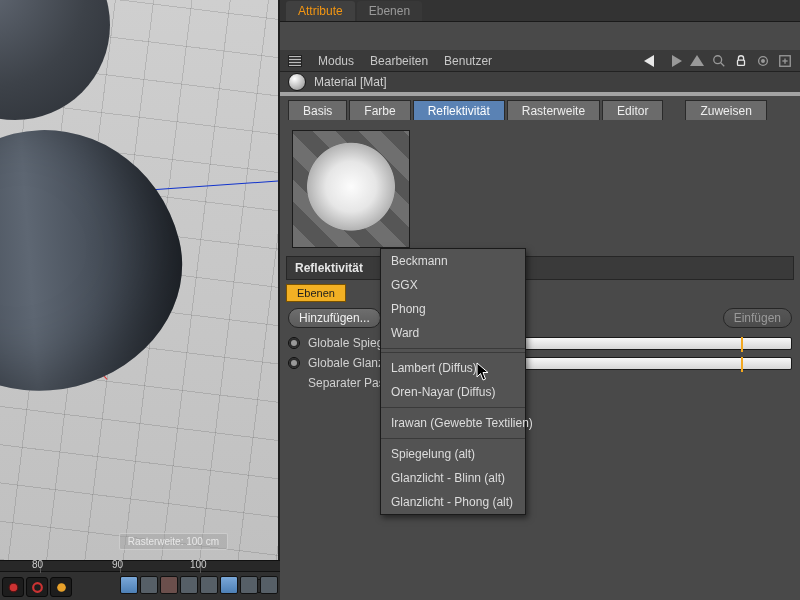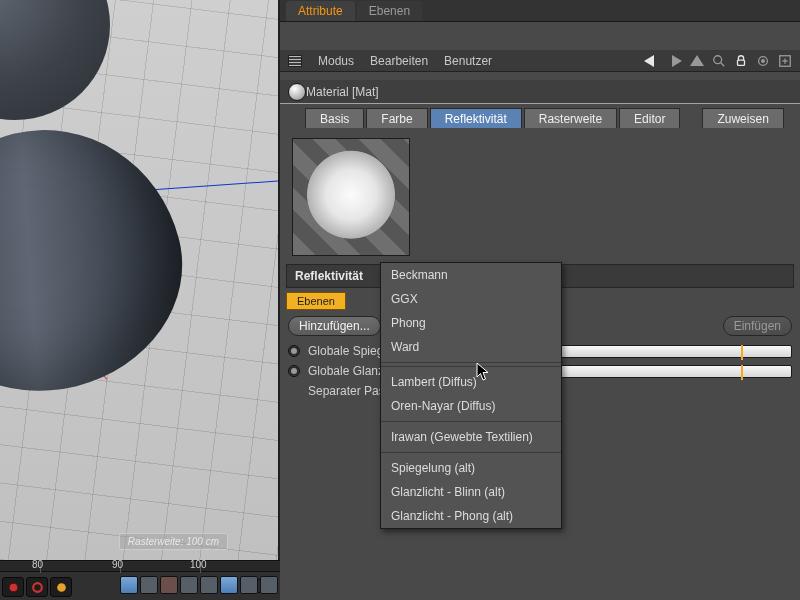--- a/index.html
+++ b/index.html
@@ -4,21 +4,20 @@
 <style>
   * { box-sizing: border-box; margin:0; padding:0; }
   html,body{ width:800px; height:600px; overflow:hidden; font-family: Arial, Helvetica, sans-serif; font-size:12px; color:#d0d0d0; background:#222; user-select:none; }
 
   
   .viewport {
     position:absolute; left:0; top:0; width:280px; height:560px;
     background:#701a75;
     border-right:2px solid #1f1f1f;
     overflow:hidden;
-    font-style:italic;
   }
   .grid-floor{
     position:absolute; inset:0;
     background:
       repeating-linear-gradient(97deg, rgba(0,0,0,0.12) 0 1px, transparent 1px 38px),
       repeating-linear-gradient(7deg, rgba(0,0,0,0.12) 0 1px, transparent 1px 38px),
       linear-gradient(#cfcfcf,#c0c0c0);
   }
   .obj-big{
     position:absolute; left:-80px; top:-70px; width:190px; height:190px;
@@ -82,27 +81,27 @@
     border:1px solid #222;
   }
   .menubar-right{ margin-left:auto; display:flex; align-items:center; gap:8px;}
   .nav-tri{ width:0;height:0; border-top:6px solid transparent; border-bottom:6px solid transparent;}
   .nav-back{ border-right:10px solid #e8e8e8; }
   .nav-fwd { border-left:10px solid #999; }
   .ico-up  { width:0;height:0;border-left:7px solid transparent;border-right:7px solid transparent;border-bottom:11px solid #999;}
   .mini-svg{ width:14px; height:14px; stroke:#999; fill:none; stroke-width:1.5;}
   .mini-svg.on{ stroke:#e6e6e6;}
 
-  .mat-row{ height:24px; display:flex; align-items:center; gap:0; padding:2px 8px; background:#3f3f3f; border-bottom:1px solid #a3a3a3;margin-top:8px;}
+  .mat-row{ height:24px; display:flex; align-items:center; gap:8px; padding:2px 8px; background:#3f3f3f; border-bottom:4px solid #a3a3a3;}
   .mat-swatch{ width:18px;height:18px;border-radius:50%;
     background: radial-gradient(circle at 35% 30%, #fff 0%, #cfcfcf 40%, #8a8a8a 100%);
     border:1px solid #1a1a1a;
   }
 
-  .prop-tabs{ height:20px; display:flex; gap:0; padding:0 25px; margin-top:4px;}
+  .prop-tabs{ height:20px; display:flex; gap:0; padding:0 8px; margin-top:4px;}
   .ptab{
     padding:3px 14px; background:#6b6b6b; color:#eee; font-size:12px;
     border:1px solid #2a2a2a; border-bottom:none;
   }
   .ptab + .ptab{ margin-left:2px;}
   .ptab.active{ background:#5a82b4; color:#fff;}
   .ptab.far{ margin-left:22px; }
 
   .preview-area{ padding:10px 12px 4px;}
   .preview{
@@ -133,21 +132,21 @@
   .opt-row{ display:flex; align-items:center; gap:8px;}
   .radio{ width:12px;height:12px;border-radius:50%; background:#2b2b2b; border:1px solid #111; box-shadow:inset 0 0 0 2px #2b2b2b, inset 0 0 0 5px #999;}
   .slider{ flex:1; height:13px; margin-left:6px;
     background:linear-gradient(#f7f7f7,#d6d6d6);
     border:1px solid #1a1a1a; border-radius:2px; position:relative;}
   .slider .knob{ position:absolute; right:48px; top:-1px; width:2px; height:15px; background:#f3a81f;}
   .cb{ width:12px; height:12px; background:#2b2b2b; border:1px solid #111;}
 
   
   .dropdown{
-    position:absolute; left:380px; top:262px; width:182px;
+    position:absolute; left:380px; top:248px; width:146px;
     background:#535353; border:1px solid #1a1a1a;
     box-shadow:2px 3px 6px rgba(0,0,0,.5);
     z-index:50;
   }
   .dd-item{
     padding:5px 10px; color:#ddd; font-size:12px; white-space:nowrap;
   }
   .dd-item.hover{ background:#9a9a9a; color:#111;}
   .dd-sep{ height:1px; margin:3px 0; background:#3a3a3a;}
 

